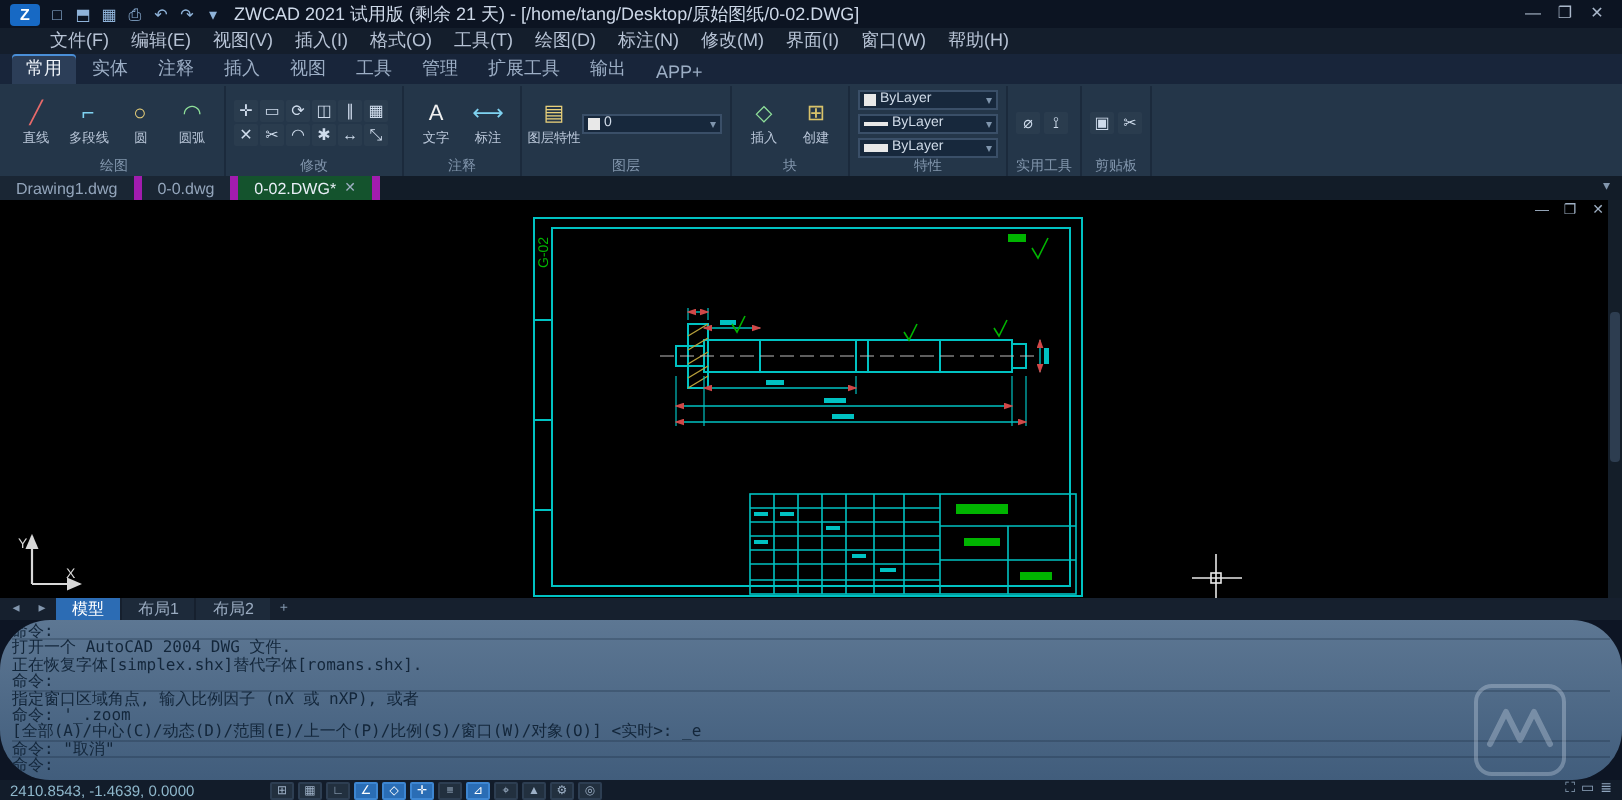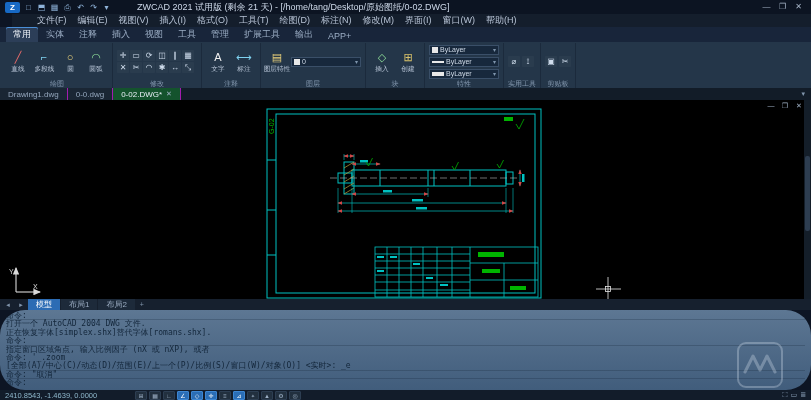--- a/index.html
+++ b/index.html
@@ -7,28 +7,28 @@
               font-family:"Liberation Sans", sans-serif; }
   .app { width:811px; height:400px; display:flex; flex-direction:column; background:#0d1524; }
 
   
   .titlebar { height:14px; background:#0c1422; display:flex; align-items:center; gap:3px;
               padding:0 5px; font-size:9px; color:#c3cfe0; flex:0 0 14px; }
   .logo { width:15px; height:11px; background:#1769c4; border-radius:2px; color:#fff;
           font-size:8px; line-height:11px; text-align:center; font-weight:bold; }
   .qat { display:flex; gap:2px; }
   .qat span { width:11px; height:11px; font-size:8px; line-height:11px; text-align:center; color:#8fb3d9; }
-  .title-text { margin-left:22px; white-space:nowrap; color:#cdd8e8; }
+  .title-text { margin-left:2px; white-space:nowrap; color:#cdd8e8; }
   .tspacer { flex:1; }
   .winctl { display:flex; gap:1px; }
   .winctl span { width:15px; height:12px; font-size:8px; line-height:12px; text-align:center; color:#aab8cb; }
 
   
   .menubar { height:13px; background:#141e2c; display:flex; gap:11px; align-items:center;
-             padding:0 25px; font-size:9px; color:#b7c3d5; flex:0 0 13px;margin-left:12px; }
+             padding:0 25px; font-size:9px; color:#b7c3d5; flex:0 0 13px; }
   .menubar span { white-space:nowrap; }
 
   
   .ribbontabs { height:20px; background:#18253a; display:flex; gap:1px; align-items:flex-end;
                 padding:0 6px; font-size:9px; flex:0 0 13px; }
   .rtab { padding:1px 7px 1px; color:#9caec5; border-radius:2px 2px 0 0; }
   .rtab.active { background:#2c3e58; color:#eef3f9; box-shadow:inset 0 1px 0 #4a8fd8; }
 
   
   .ribbon { height:46px; background:#243649; display:flex; padding:1px 2px 0; flex:0 0 46px; }
@@ -45,21 +45,21 @@
   .dd { width:70px; height:10px; background:#17283c; border:1px solid #3a4f68; display:flex;
         align-items:center; gap:2px; padding:0 2px; font-size:7px; color:#d0dbe8; }
   .dd .chev { margin-left:auto; color:#7f95ad; font-size:6px; }
   .chip { width:6px; height:6px; background:#e8e8e8; }
   .chip.line { height:2px; width:12px; }
   .chip.lwt  { height:4px; width:12px; }
 
   
   .doctabs { height:12px; background:#121c28; display:flex; align-items:stretch; flex:0 0 12px; font-size:8px; }
   .dtab { display:flex; align-items:center; gap:4px; padding:0 8px; color:#93a5bb;
-          background:#1a2634; border-right:1px solid #a21caf; }
+          background:#1a2634; border-right:4px solid #a21caf; }
   .dtab.active { background:#14532d; color:#e8eef6; }
   .dtab .x { color:#9fb0c4; font-size:7px; }
   .doctabs .tabchev { margin-left:auto; color:#8296ad; font-size:7px; padding:0 6px; line-height:12px; }
 
   
   .canvas { position:relative; flex:1; background:#000; overflow:hidden; }
   .mdictl { position:absolute; top:1px; right:6px; display:flex; gap:2px; z-index:3; }
   .mdictl span { width:12px; height:10px; font-size:7px; line-height:10px; text-align:center; color:#9fb0c4; }
   .vscroll { position:absolute; right:0; top:0; width:7px; height:100%; background:#141e29; }
   .vthumb { position:absolute; right:1px; top:28%; width:5px; height:38%; background:#2d3d50; border-radius:2px; }

